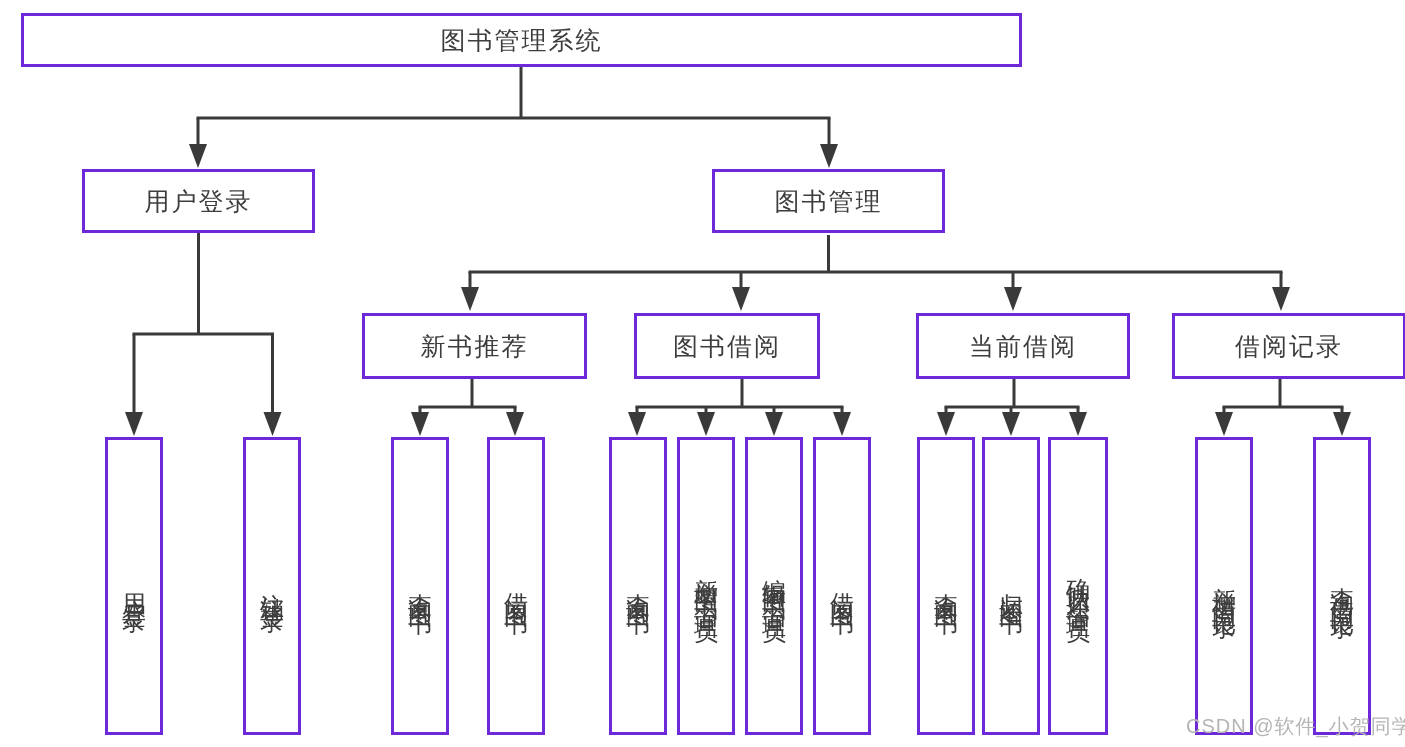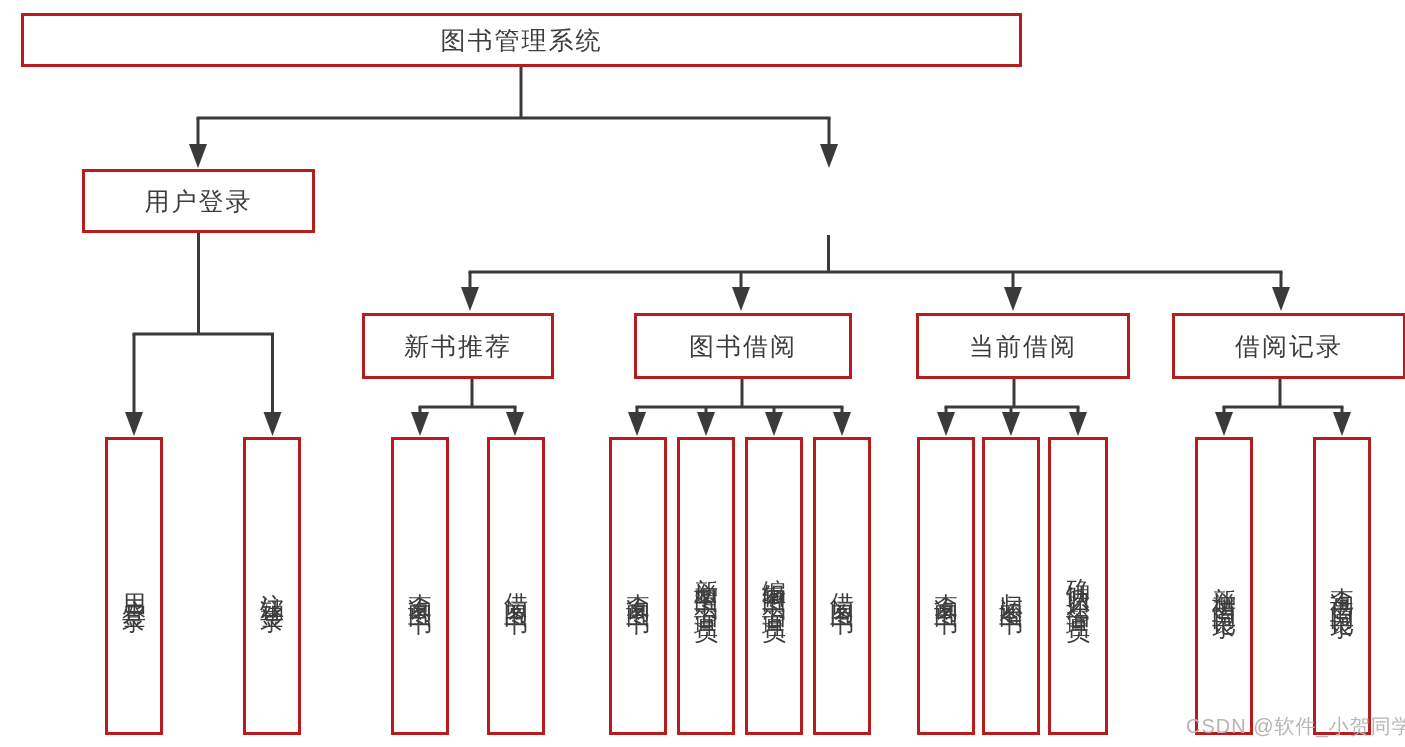--- a/index.html
+++ b/index.html
@@ -4,21 +4,21 @@
 <style>
   html,body{margin:0;padding:0;background:#fff;}
   .canvas{
     position:relative;width:1405px;height:747px;background:#ffffff;overflow:hidden;
     font-family:"Liberation Sans",sans-serif;color:#3d3d3d;
   }
   #connectors{position:absolute;left:0;top:0;z-index:1;}
   #connectors line{stroke:#3a3a3a;stroke-width:3;}
   #connectors polygon{fill:#3a3a3a;}
   .box{
-    position:absolute;z-index:2;background:#ffffff;border:3px solid #b91c1c;
+    position:absolute;z-index:2;background:#ffffff;border:3px solid #6d28d9;
     display:flex;align-items:center;justify-content:center;box-sizing:border-box;
   }
   .hlabel{font-size:25px;letter-spacing:2px;white-space:nowrap;}
   .root{left:21px;top:13px;width:1001px;height:54px;}
   .lvl1{top:169px;width:233px;height:64px;}
   .lvl2{top:313px;height:66px;}
   .leaf{top:437px;width:58px;height:298px;}
   .vtext{
     writing-mode:vertical-rl;text-orientation:mixed;
     font-size:24px;letter-spacing:6px;line-height:1;white-space:nowrap;
@@ -88,25 +88,28 @@
       <polygon points="1333,412 1351,412 1342,436"></polygon>
     </svg>
 
   <div class="box root">
     <span class="hlabel">图书管理系统</span>
   </div>
 
   <div class="box lvl1" style="left:82px;">
     <span class="hlabel">用户登录</span>
   </div>
+  <div class="box lvl1" style="left:712px;">
+    <span class="hlabel">图书管理</span>
+  </div>
 
-  <div class="box lvl2" style="left:362px;width:192px;">
+  <div class="box lvl2" style="left:362px;width:225px;">
     <span class="hlabel">新书推荐</span>
   </div>
-  <div class="box lvl2" style="left:634px;width:218px;text-align:center;">
+  <div class="box lvl2" style="left:634px;width:186px;text-align:center;">
     <span class="hlabel">图书借阅</span>
   </div>
   <div class="box lvl2" style="left:916px;width:214px;">
     <span class="hlabel">当前借阅</span>
   </div>
   <div class="box lvl2" style="left:1172px;width:234px;">
     <span class="hlabel">借阅记录</span>
   </div>
 
   <div class="box leaf" style="left:105px;">

